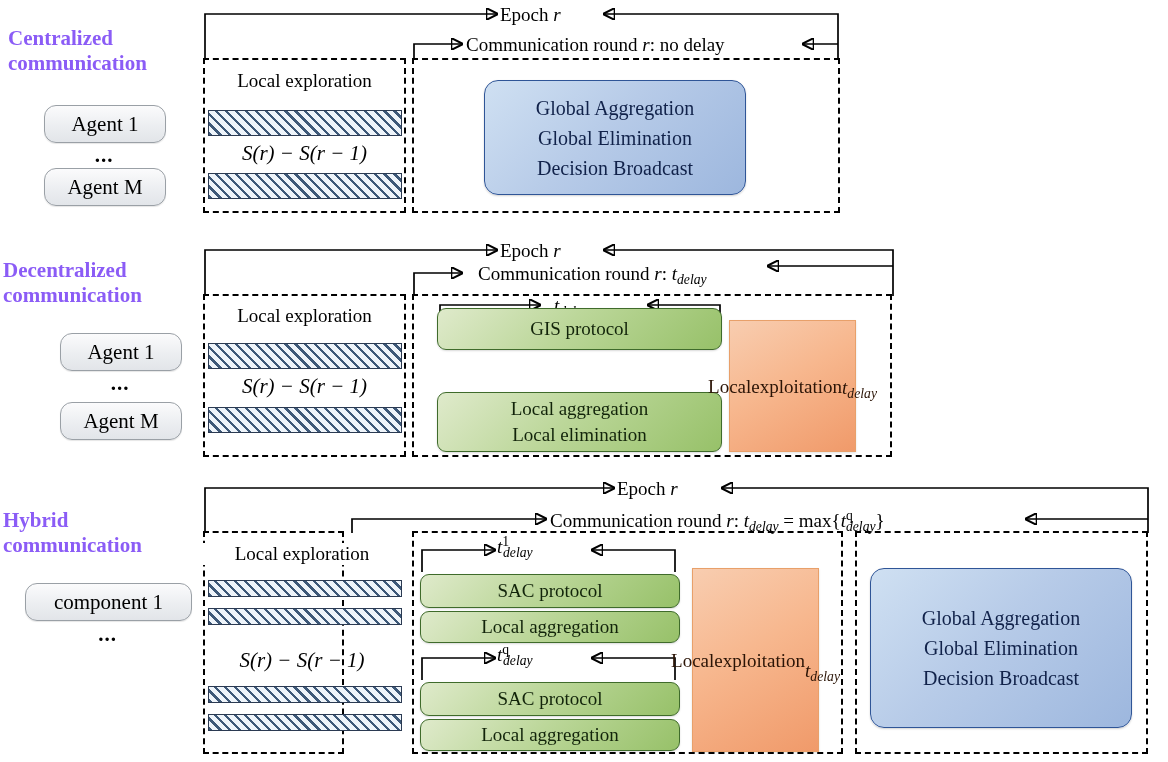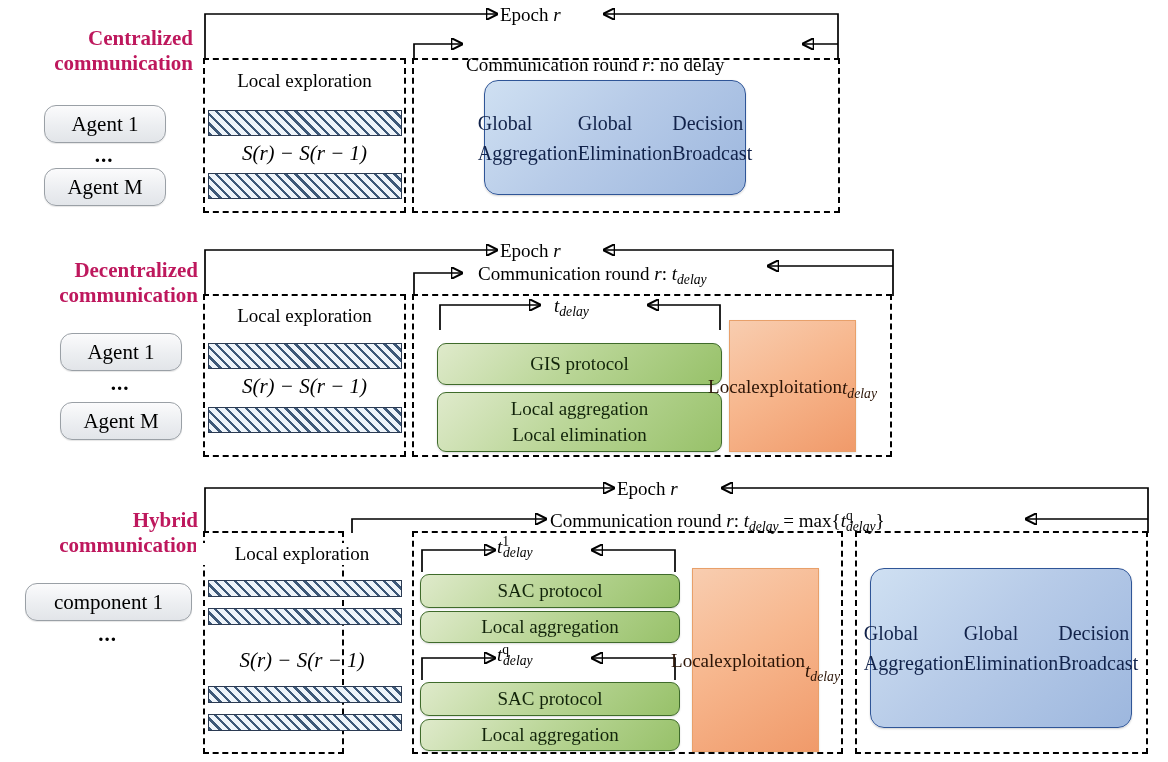--- a/index.html
+++ b/index.html
@@ -5,21 +5,21 @@
   html,body{margin:0;padding:0;background:#ffffff;}
   body{width:1168px;height:762px;font-family:"Liberation Serif",serif;color:#000;}
   #root{position:relative;width:1168px;height:762px;overflow:hidden;background:#fff;}
 
   .abs{position:absolute;}
 
   
   .rowlabel{
     font-family:"Liberation Serif",serif;
     font-weight:bold;font-size:21px;line-height:25px;
-    text-align:right;color:#be185d;
+    text-align:left;color:#8b5cf6;
   }
   .hdr-text{
     font-family:"Liberation Serif",serif;
     font-size:19px;white-space:nowrap;color:#000;
     text-align:center;
   }
   .ital{font-style:italic;}
   .sub{font-size:0.72em;font-style:italic;vertical-align:-0.28em;}
   .sup{font-size:0.72em;font-style:normal;vertical-align:0.52em;}
   .tdelay{font-family:"Liberation Serif",serif;font-style:italic;font-size:19px;white-space:nowrap;}
@@ -50,21 +50,21 @@
         #3d5878 0px,#3d5878 2.2px,
         rgba(0,0,0,0) 2.2px, rgba(0,0,0,0) 7.0px);
   }
 
   
   .bluebox{
     box-sizing:border-box;
     border:1.6px solid #2f5597;border-radius:14px;
     background:linear-gradient(135deg,#cfe0f2 0%,#b7cbe8 45%,#9db7de 100%);
     box-shadow:0 1px 2px rgba(0,0,0,.18);
-    display:flex;align-items:center;justify-content:center;
+    display:flex;flex-direction:column;align-items:center;justify-content:center;
     color:#11224a;font-family:"Liberation Serif",serif;font-size:20px;line-height:30px;
   }
   .greenbox{
     box-sizing:border-box;
     border:1.5px solid #3f6b2b;border-radius:9px;
     background:linear-gradient(135deg,#dfeacb 0%,#bcd79a 45%,#97c169 100%);
     box-shadow:0 1px 2px rgba(0,0,0,.15);
     display:flex;flex-direction:column;align-items:center;justify-content:center;
     color:#12240a;font-family:"Liberation Serif",serif;font-size:19px;line-height:26px;
   }
@@ -132,21 +132,21 @@
     <span>Agent 1</span>
   </div>
   <div class="abs dots" style="left:44px;top:143px;width:120px;"><span>...</span></div>
   <div class="abs pill" style="left:44px;top:168px;width:120px;height:36px;">
     <span>Agent M</span>
   </div>
 
   <div class="abs hdr-text" style="left:500px;top:4px;">
     Epoch <span class="ital">r</span>
   </div>
-  <div class="abs hdr-text" style="left:466px;top:34px;margin-top:20px;">
+  <div class="abs hdr-text" style="left:466px;top:34px;">
     Communication round <span class="ital">r</span>: no delay
   </div>
 
   <div class="abs dashbox" style="left:203px;top:58px;width:203px;height:155px;"></div>
   <div class="abs hdr-text" style="left:203px;top:70px;width:203px;font-size:19px;">Local exploration</div>
   <div class="abs hatch" style="left:208px;top:110px;width:194px;height:26px;"></div>
   <div class="abs hdr-text ital" style="left:203px;top:141px;width:203px;font-size:21px;">S(r) − S(r − 1)</div>
   <div class="abs hatch" style="left:208px;top:173px;width:194px;height:26px;"></div>
 
   <div class="abs dashbox" style="left:412px;top:58px;width:428px;height:155px;"></div>
@@ -181,21 +181,21 @@
   <div class="abs hatch" style="left:208px;top:343px;width:194px;height:26px;"></div>
   <div class="abs hdr-text ital" style="left:203px;top:374px;width:203px;font-size:21px;">S(r) − S(r − 1)</div>
   <div class="abs hatch" style="left:208px;top:407px;width:194px;height:26px;"></div>
 
   <div class="abs dashbox" style="left:412px;top:294px;width:480px;height:163px;"></div>
 
   <div class="abs tdelay" style="left:554px;top:295px;">
     <span class="ital">t</span><span class="sub">delay</span>
   </div>
 
-  <div class="abs greenbox" style="left:437px;top:343px;width:285px;height:42px;">
+  <div class="abs greenbox" style="left:437px;top:308px;width:285px;height:42px;">
     <span>GIS protocol</span>
   </div>
   <div class="abs greenbox" style="left:437px;top:392px;width:285px;height:60px;">
     <span>Local aggregation</span>
     <span>Local elimination</span>
   </div>
 
   <div class="abs orangebox" style="left:729px;top:320px;width:127px;height:132px;">
     <span>Local</span>
     <span>exploitation</span>

